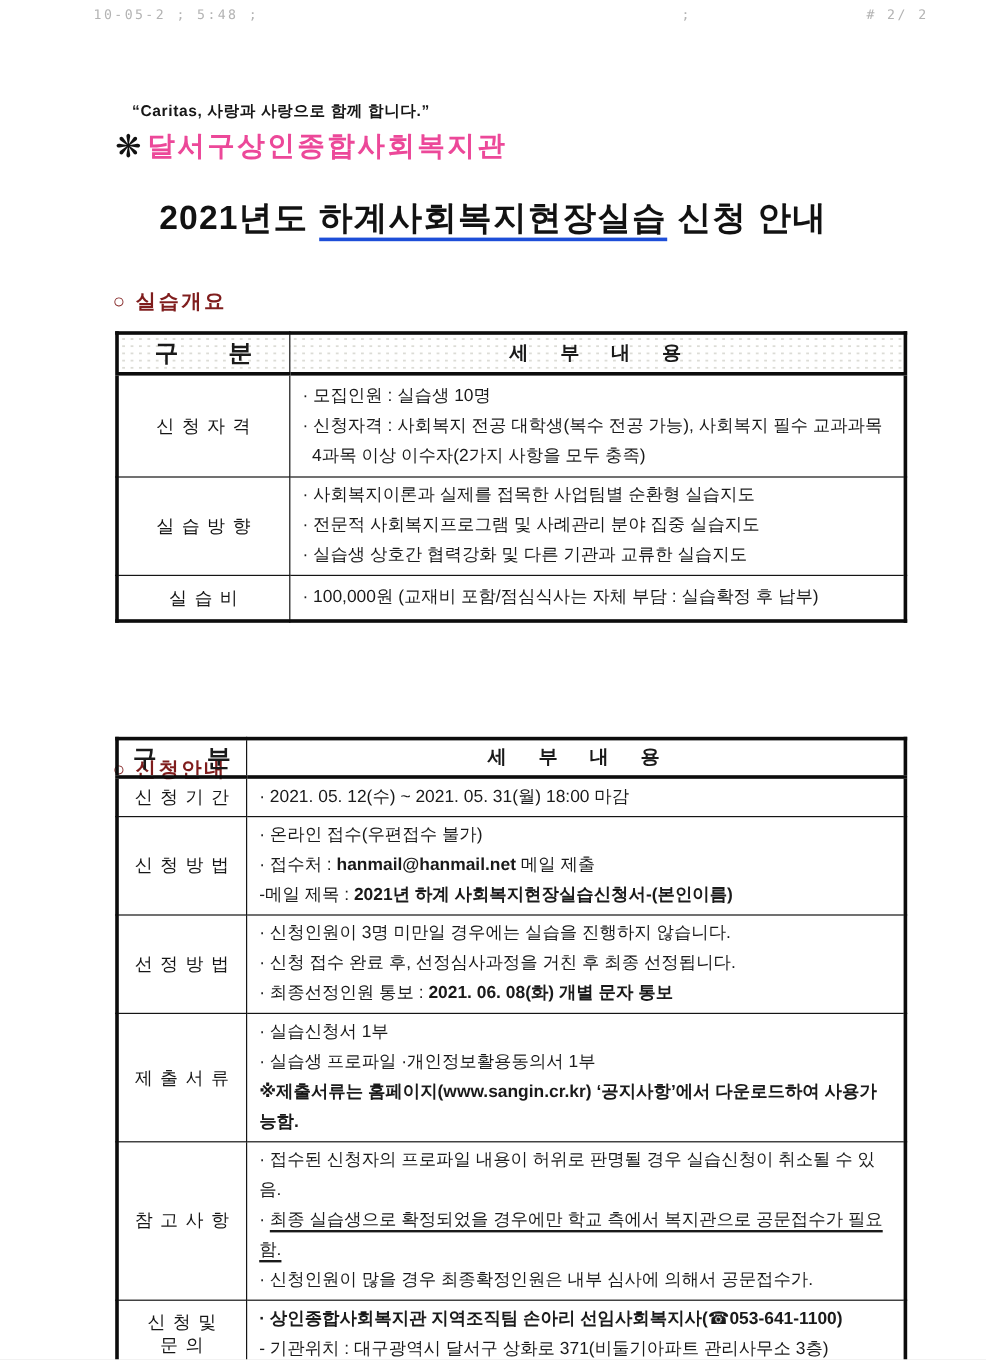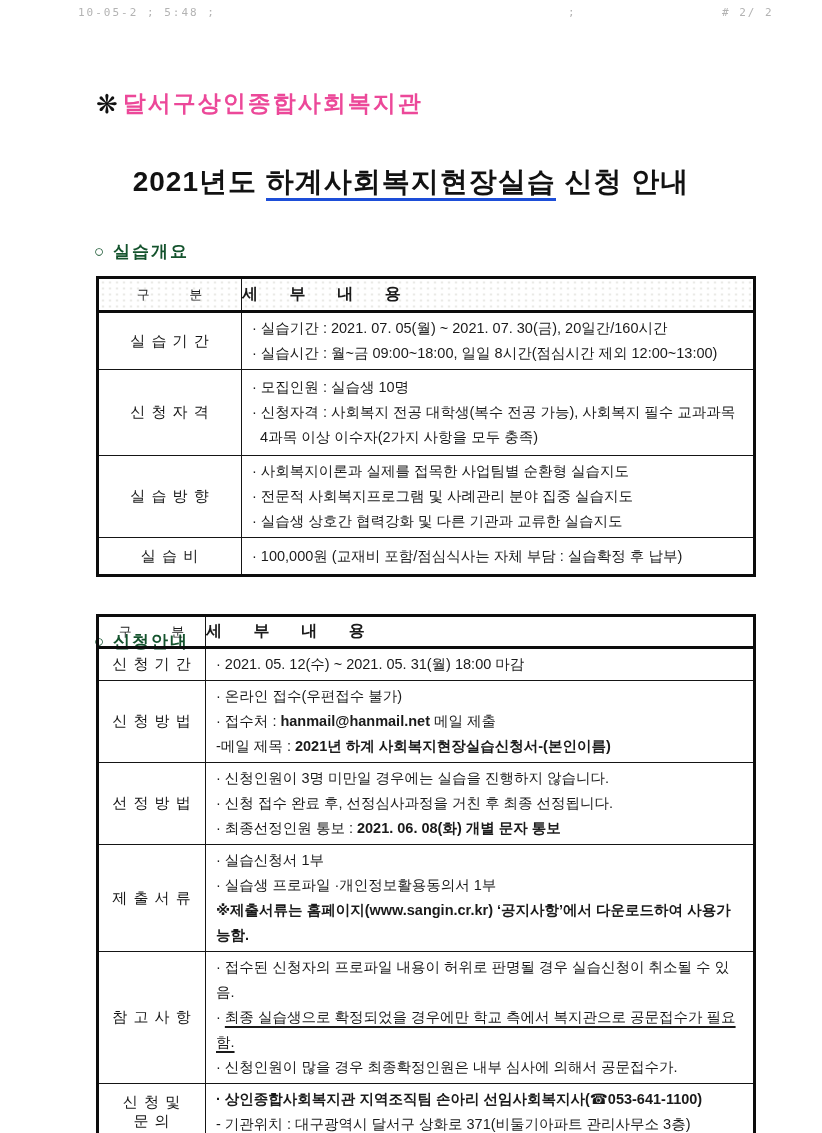--- a/index.html
+++ b/index.html
@@ -35,46 +35,45 @@
   .title {
     position:absolute; top:163px; left:0; width:822px;
     text-align:center; font-size:28px; font-weight:bold; letter-spacing:1px;
     color:#121212;
   }
   .title .u { border-bottom:3px solid #1d4ed8; padding-bottom:1px; }
 
   
   .section-heading {
     position:absolute; left:94px;
-    font-size:17px; font-weight:bold; letter-spacing:2px; color:#14532d;text-align:right;
+    font-size:17px; font-weight:bold; letter-spacing:2px; color:#7f1d1d;text-align:right;
   }
   .sh1 { top:240px; }
   .sh2 { top:599px;margin-top:31px; }
 
   
   table.doc {
     position:absolute; left:96px;
     width:660px; border-collapse:collapse; table-layout:fixed;
     border:3px solid #0c0c0c;
     font-size:14.5px; color:#1a1a1a;
   }
   .t1 { top:276px; }
   .t2 { top:614px; }
   .t1 col.c1 { width:144px; }
   .t2 col.c1 { width:108px; }
   table.doc th, table.doc td { border:1.5px solid #151515; vertical-align:middle; }
   table.doc thead th { border-bottom:3px solid #0c0c0c; }
   th.cat {
-    font-size:13px; font-weight:normal; text-align:center; letter-spacing:1px;
+    font-size:20px; font-weight:bold; text-align:center; letter-spacing:1px;
     word-spacing:34px;
   }
   th.det {
-    font-size:16px; font-weight:bold; text-align:left; letter-spacing:3px;
+    font-size:16px; font-weight:bold; text-align:center; letter-spacing:3px;
     word-spacing:16px;
-    font-family:Liberation Mono, monospace;
   }
   
   .t1 thead th {
     background-image:radial-gradient(#dcdcd6 1px, transparent 1.2px);
     background-size:7px 6px;
   }
   td.label {
     text-align:center; font-size:15px; letter-spacing:1px; color:#161616;
     padding:2px;
   }
@@ -90,20 +89,21 @@
 
 <div class="page">
 
   <div class="fax-header">
     <span class="fax-left">10-05-2 ;  5:48  ;</span>
     <span class="fax-mid">;</span>
     <span class="fax-right">#  2/  2</span>
   </div>
 
   <div class="logo-block">
+    <div class="slogan">“Caritas, 사랑과 사랑으로 함께 합니다.”</div>
     <div class="org-row">
       <span class="flower">❋</span>
       <span class="org-name">달서구상인종합사회복지관</span>
     </div>
   </div>
 
   <div class="title">
     <span>2021년도 </span><span class="u">하계사회복지현장실습</span><span> 신청 안내</span>
   </div>
 
@@ -114,27 +114,20 @@
         <col class="c1">
         <col>
       </colgroup>
     <thead>
       <tr class="h34">
         <th class="cat">구 분</th>
         <th class="det">세 부 내 용</th>
       </tr>
     </thead>
     <tbody>
-      <tr class="h56">
-        <td class="label">실 습 기 간</td>
-        <td class="detail">
-          <div class="ln">· 실습기간 : 2021. 07. 05(월) ~ 2021. 07. 30(금), 20일간/160시간</div>
-          <div class="ln">· 실습시간 : 월~금 09:00~18:00, 일일 8시간(점심시간 제외 12:00~13:00)</div>
-        </td>
-      </tr>
       <tr class="h86">
         <td class="label">신 청 자 격</td>
         <td class="detail">
           <div class="ln">· 모집인원 : 실습생 10명</div>
           <div class="ln">· 신청자격 : 사회복지 전공 대학생(복수 전공 가능), 사회복지 필수 교과과목</div>
           <div class="ln">  4과목 이상 이수자(2가지 사항을 모두 충족)</div>
         </td>
       </tr>
       <tr class="h82">
         <td class="label">실 습 방 향</td>

